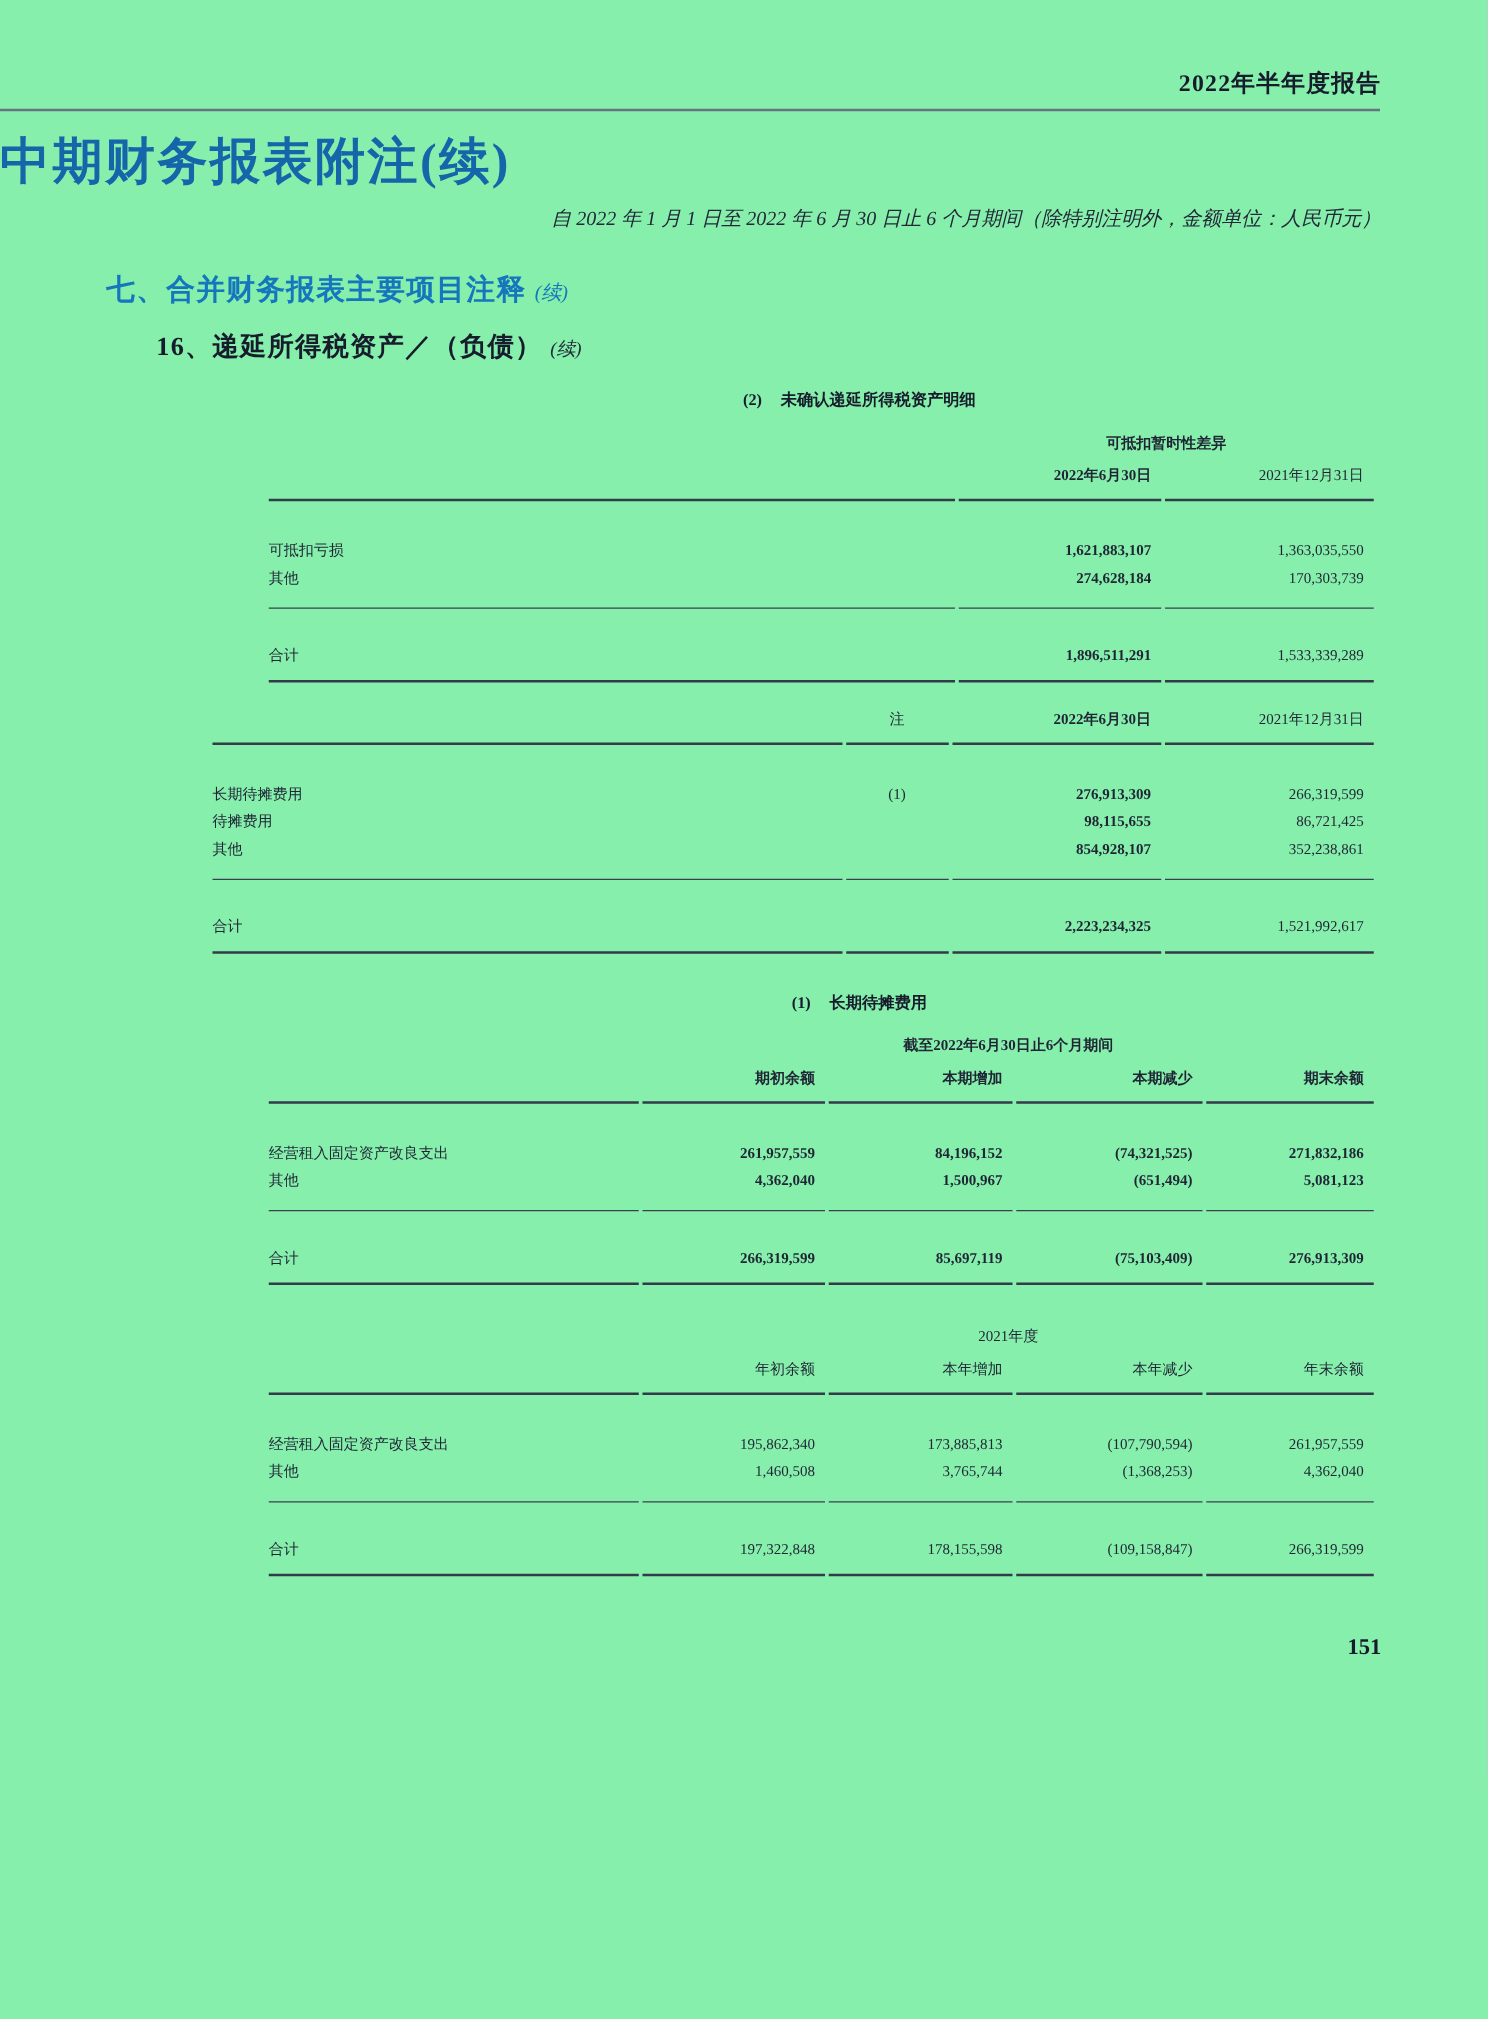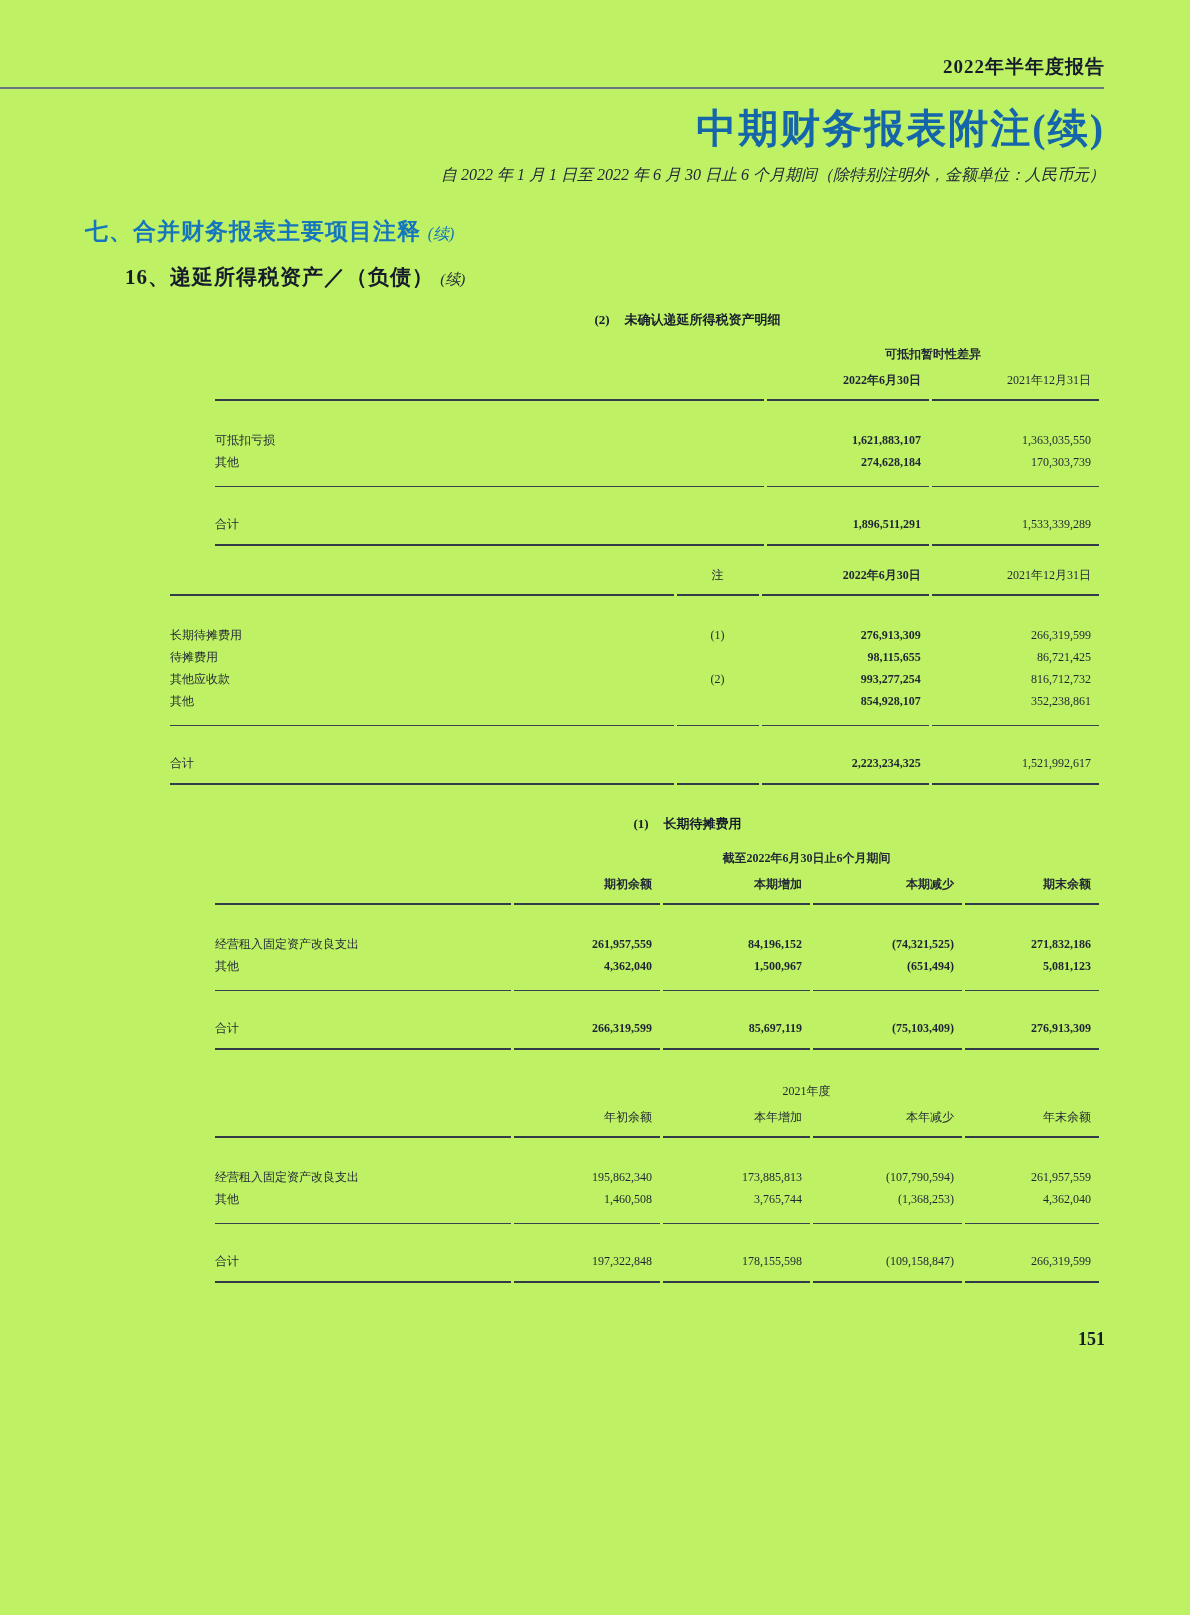--- a/index.html
+++ b/index.html
@@ -1,20 +1,20 @@
 <!DOCTYPE html>
 <html><head>
 <meta charset="utf-8">
 <style>
   html,body{margin:0;padding:0;background:#b9c6d6;}
   .page{
     position:relative;
     width:1190px;height:1615px;
     margin:0 auto;
-    background:#bef264;
+    background:#86efac;
     font-family:"Liberation Serif","DejaVu Serif",serif;
     color:#1b2130;
     overflow:hidden;
   }
   
   .report-label{
     padding-top:54px;
     text-align:right;
     margin-right:85px;
     font-size:19px;font-weight:bold;
@@ -23,21 +23,20 @@
   }
   .top-rule{
     margin-top:7px;
     width:1104px;
     border-top:2px solid #67737f;
     height:0;
   }
   .doc-title{
     margin-top:12px;
     margin-right:85px;
-    text-align:right;
     font-size:40px;font-weight:bold;
     letter-spacing:2px;
     color:#1565aa;
   }
   .doc-subtitle{
     margin-top:9px;
     margin-right:85px;
     text-align:right;
     font-style:italic;
     font-size:16px;
@@ -181,26 +180,20 @@
       <td class="ctr">(1)</td>
       <td class="num b">276,913,309</td>
       <td class="num">266,319,599</td>
     </tr>
     <tr class="data-row">
       <td>待摊费用</td>
       <td class="ctr"></td>
       <td class="num b">98,115,655</td>
       <td class="num">86,721,425</td>
     </tr>
-    <tr class="data-row">
-      <td>其他应收款</td>
-      <td class="ctr">(2)</td>
-      <td class="num b">993,277,254</td>
-      <td class="num">816,712,732</td>
-    </tr>
     <tr class="data-row last-data">
       <td>其他</td>
       <td class="ctr"></td>
       <td class="num b">854,928,107</td>
       <td class="num">352,238,861</td>
     </tr>
     <tr class="total-row">
       <td>合计</td>
       <td></td>
       <td class="num b">2,223,234,325</td>

